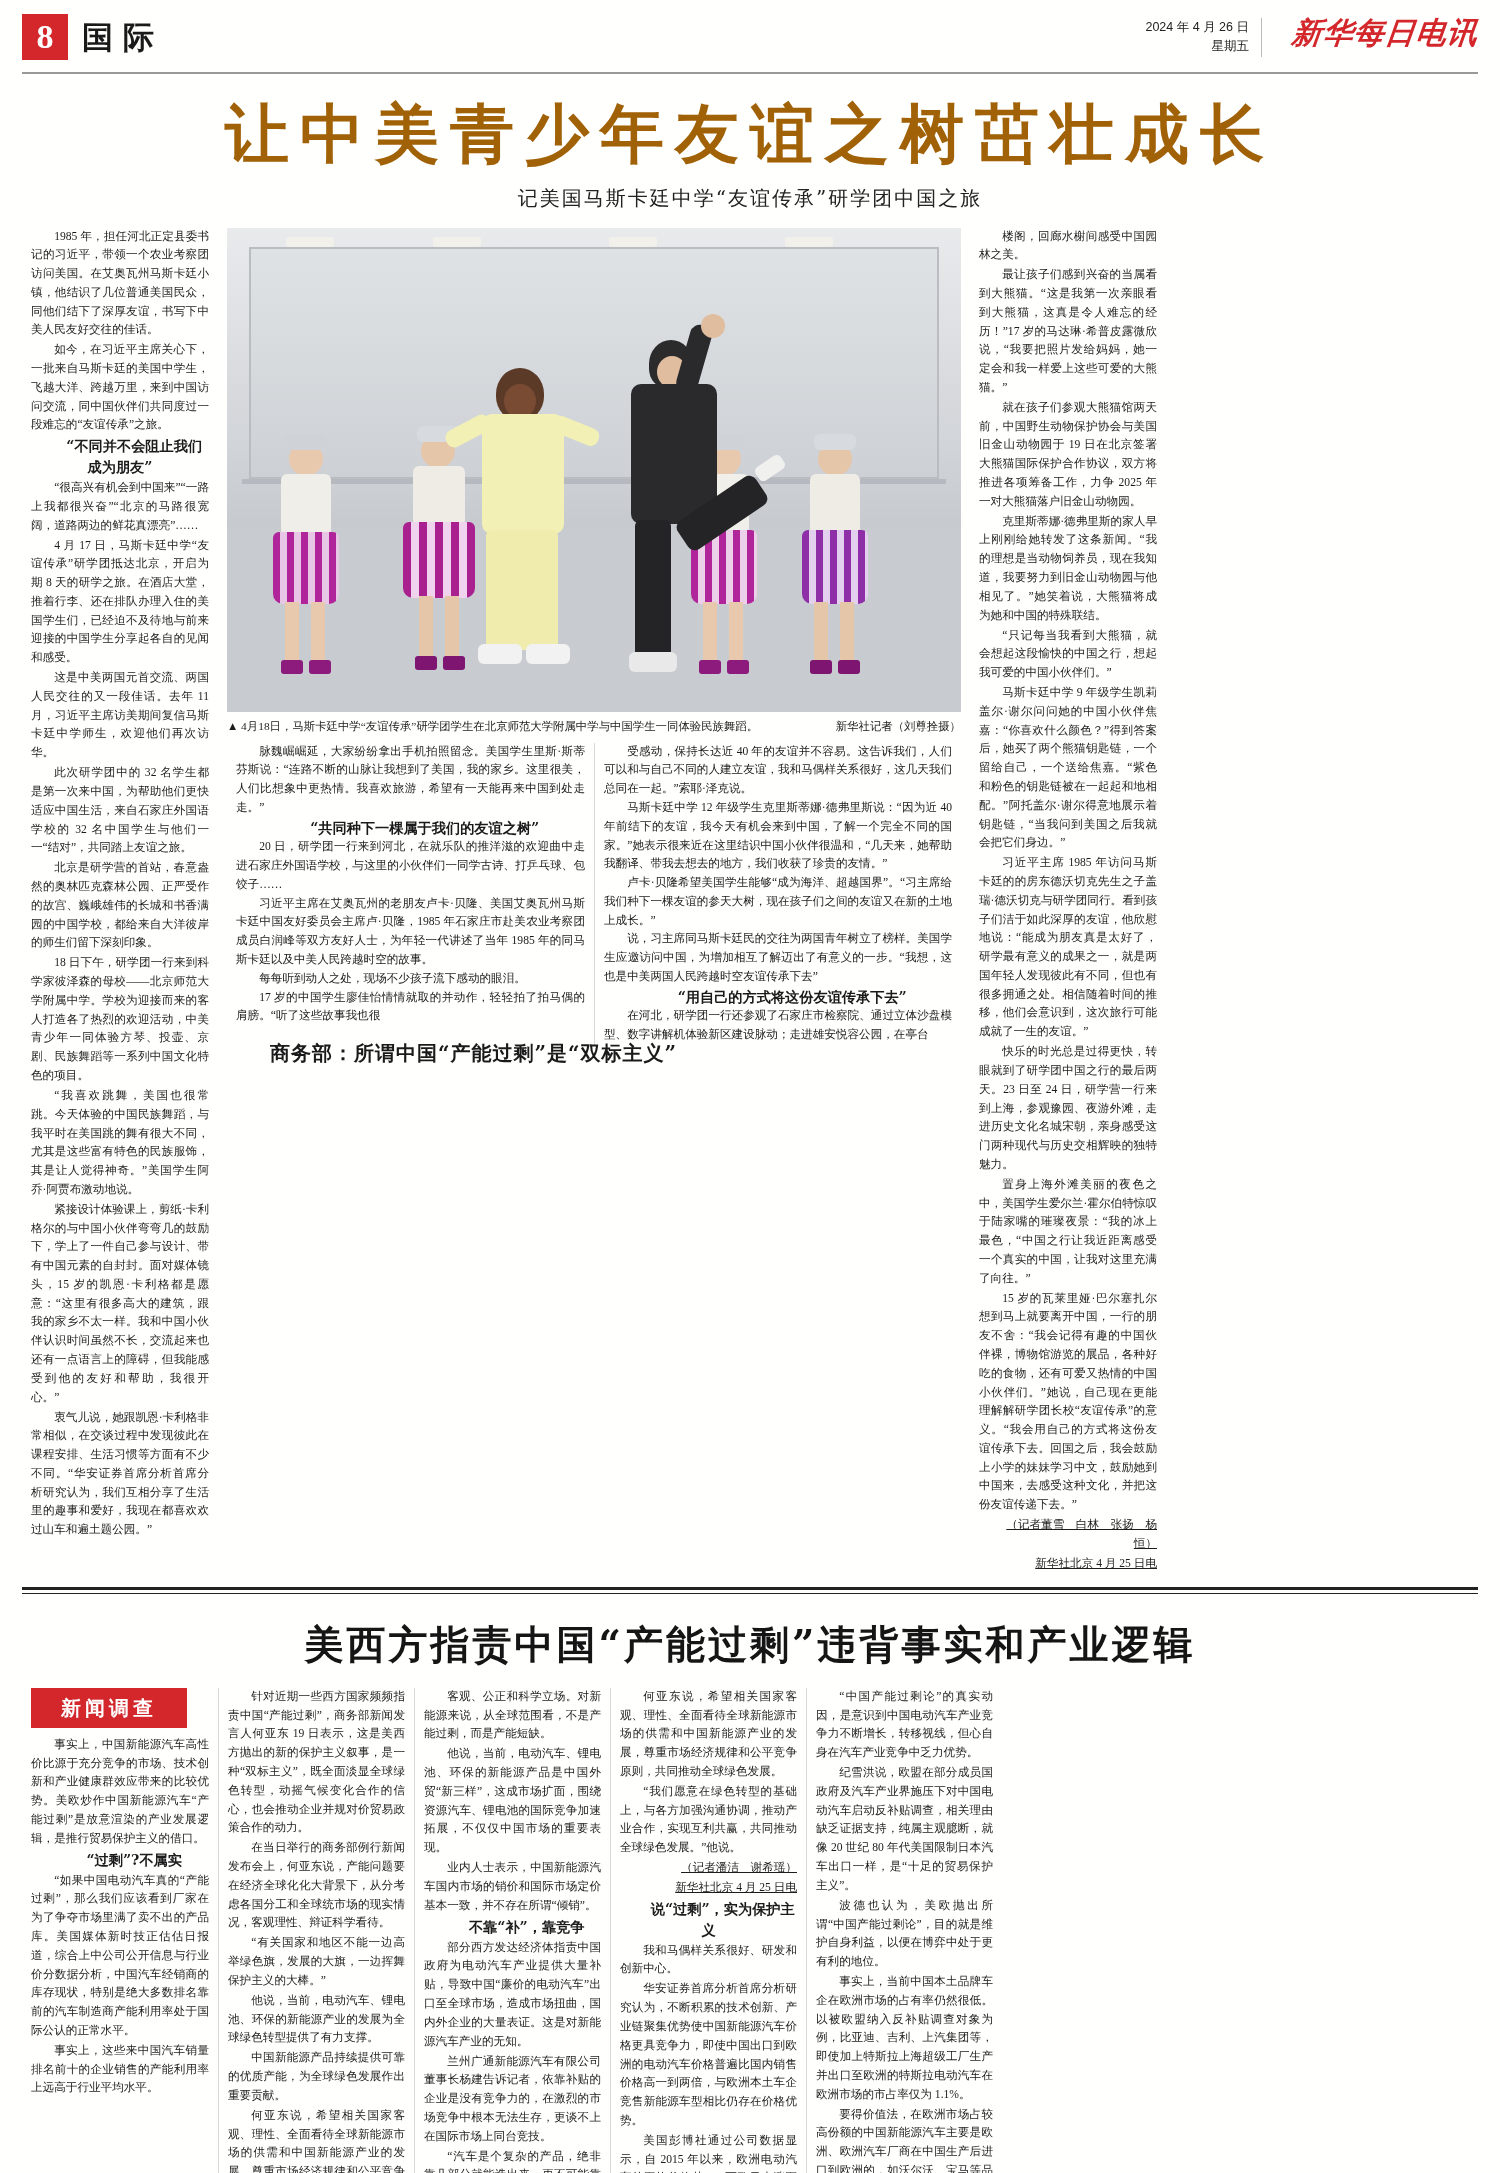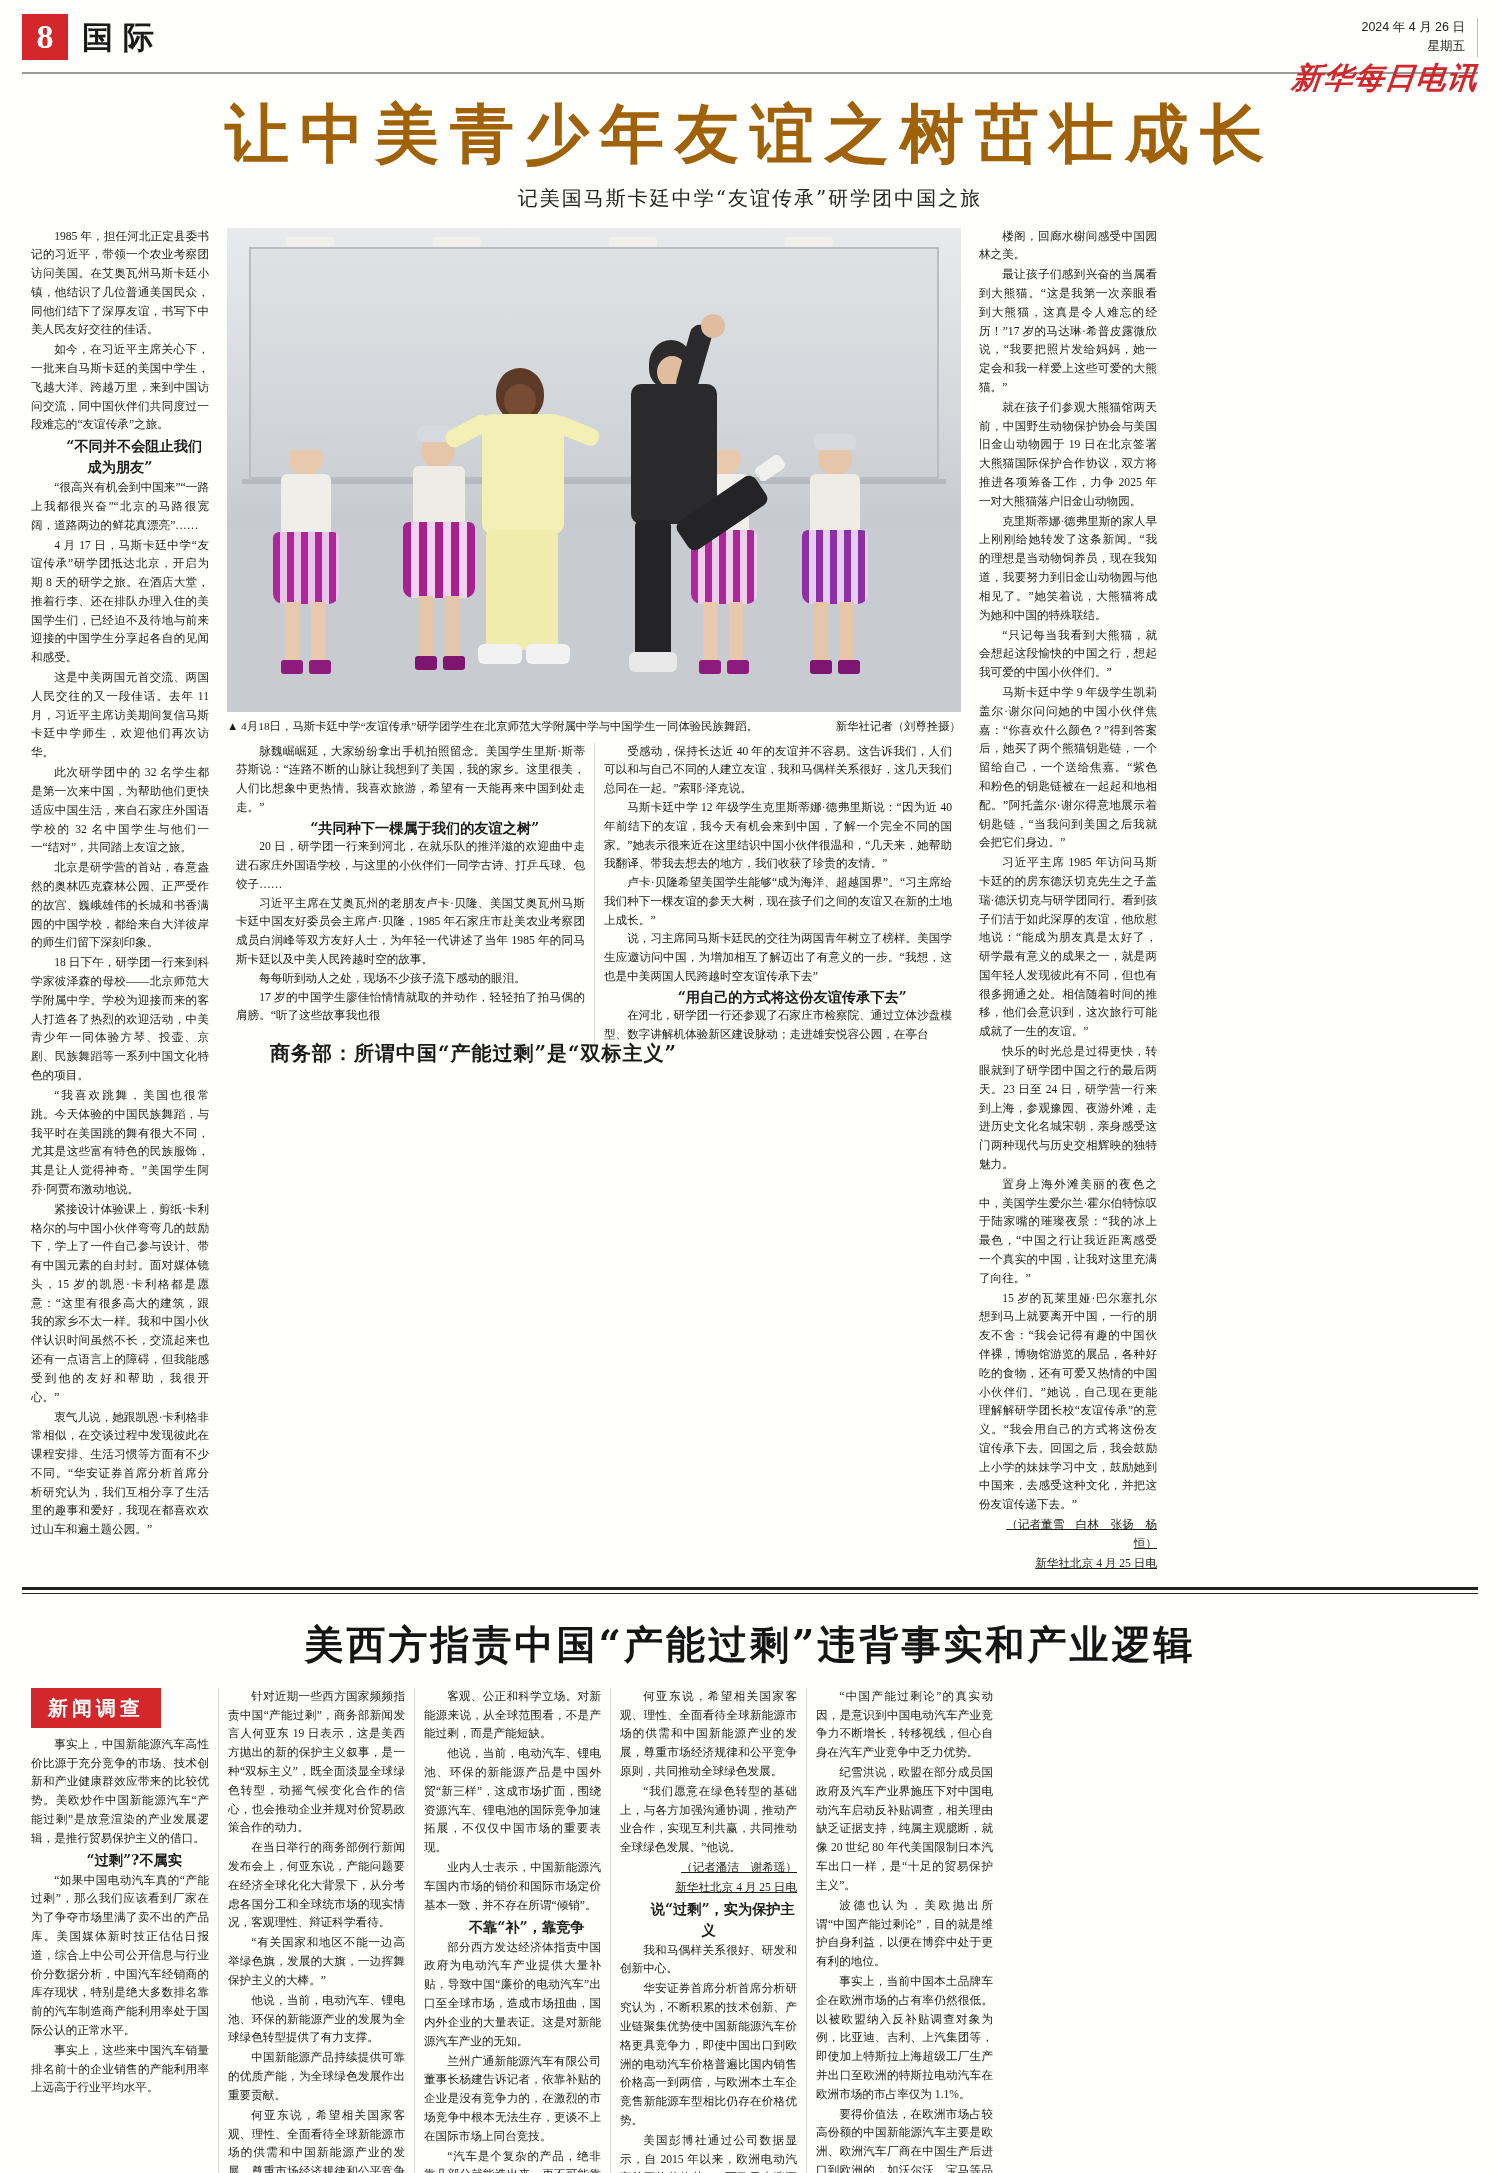--- a/index.html
+++ b/index.html
@@ -19,21 +19,21 @@
   .page-num-box {
     width:46px; height:46px; background:#d3272b; color:#fff;
     display:flex; align-items:center; justify-content:center;
     font-family:"Liberation Serif",serif; font-size:34px; font-weight:700;
     line-height:1;
   }
   .section-name {
     margin-left:14px; font-size:31px; font-weight:700; letter-spacing:10px;
     color:#1a1a1a; line-height:46px; font-family:"DejaVu Serif",serif;
   }
-  .masthead-right { margin-left:auto; display:flex; align-items:flex-end; gap:6px; padding-top:4px;flex-direction:column; }
+  .masthead-right { margin-left:auto; display:flex; align-items:flex-start; gap:30px; padding-top:4px; }
   .date-block { text-align:right; font-size:12.5px; line-height:1.55; color:#222;
                 border-right:1px solid #bbb; padding-right:12px; font-family:"Liberation Sans",sans-serif;}
   .logo-text {
     font-size:30px; font-weight:700; color:#d3272b; letter-spacing:1px;
     font-family:"DejaVu Serif",serif; font-style:italic; line-height:1;
     transform:skewX(-6deg);
   }
   .rule-top { height:2px; background:#999; margin:4px 22px 0 22px; }
 
   
@@ -94,21 +94,21 @@
   
   .rule-div { height:3px; background:#222; margin:12px 22px 0 22px; }
   .rule-div2 { height:1px; background:#222; margin:3px 22px 0 22px; }
   .headline2-wrap { text-align:center; padding:24px 30px 6px 30px; }
   .headline2 {
     font-size:39px; font-weight:700; letter-spacing:3px;
     font-family:"DejaVu Serif",serif; color:#151515;
   }
   .art2 { padding:10px 22px 0 22px; }
   .news-badge {
-    width:130px; height:40px; background:#d3272b; color:#fff;
+    width:156px; height:40px; background:#d3272b; color:#fff;
     display:flex; align-items:center; justify-content:center;
     font-size:20px; font-weight:700; letter-spacing:4px;
     font-family:"DejaVu Serif",serif; margin-bottom:8px;
   }
   .lead-box { font-size:11.6px; line-height:1.62; text-align:justify; }
   .sub-h2 {
     font-size:20px; font-weight:700; text-align:left; letter-spacing:1px;
     font-family:"DejaVu Serif",serif; margin:2px 0 12px 0;
   }
 </style>

